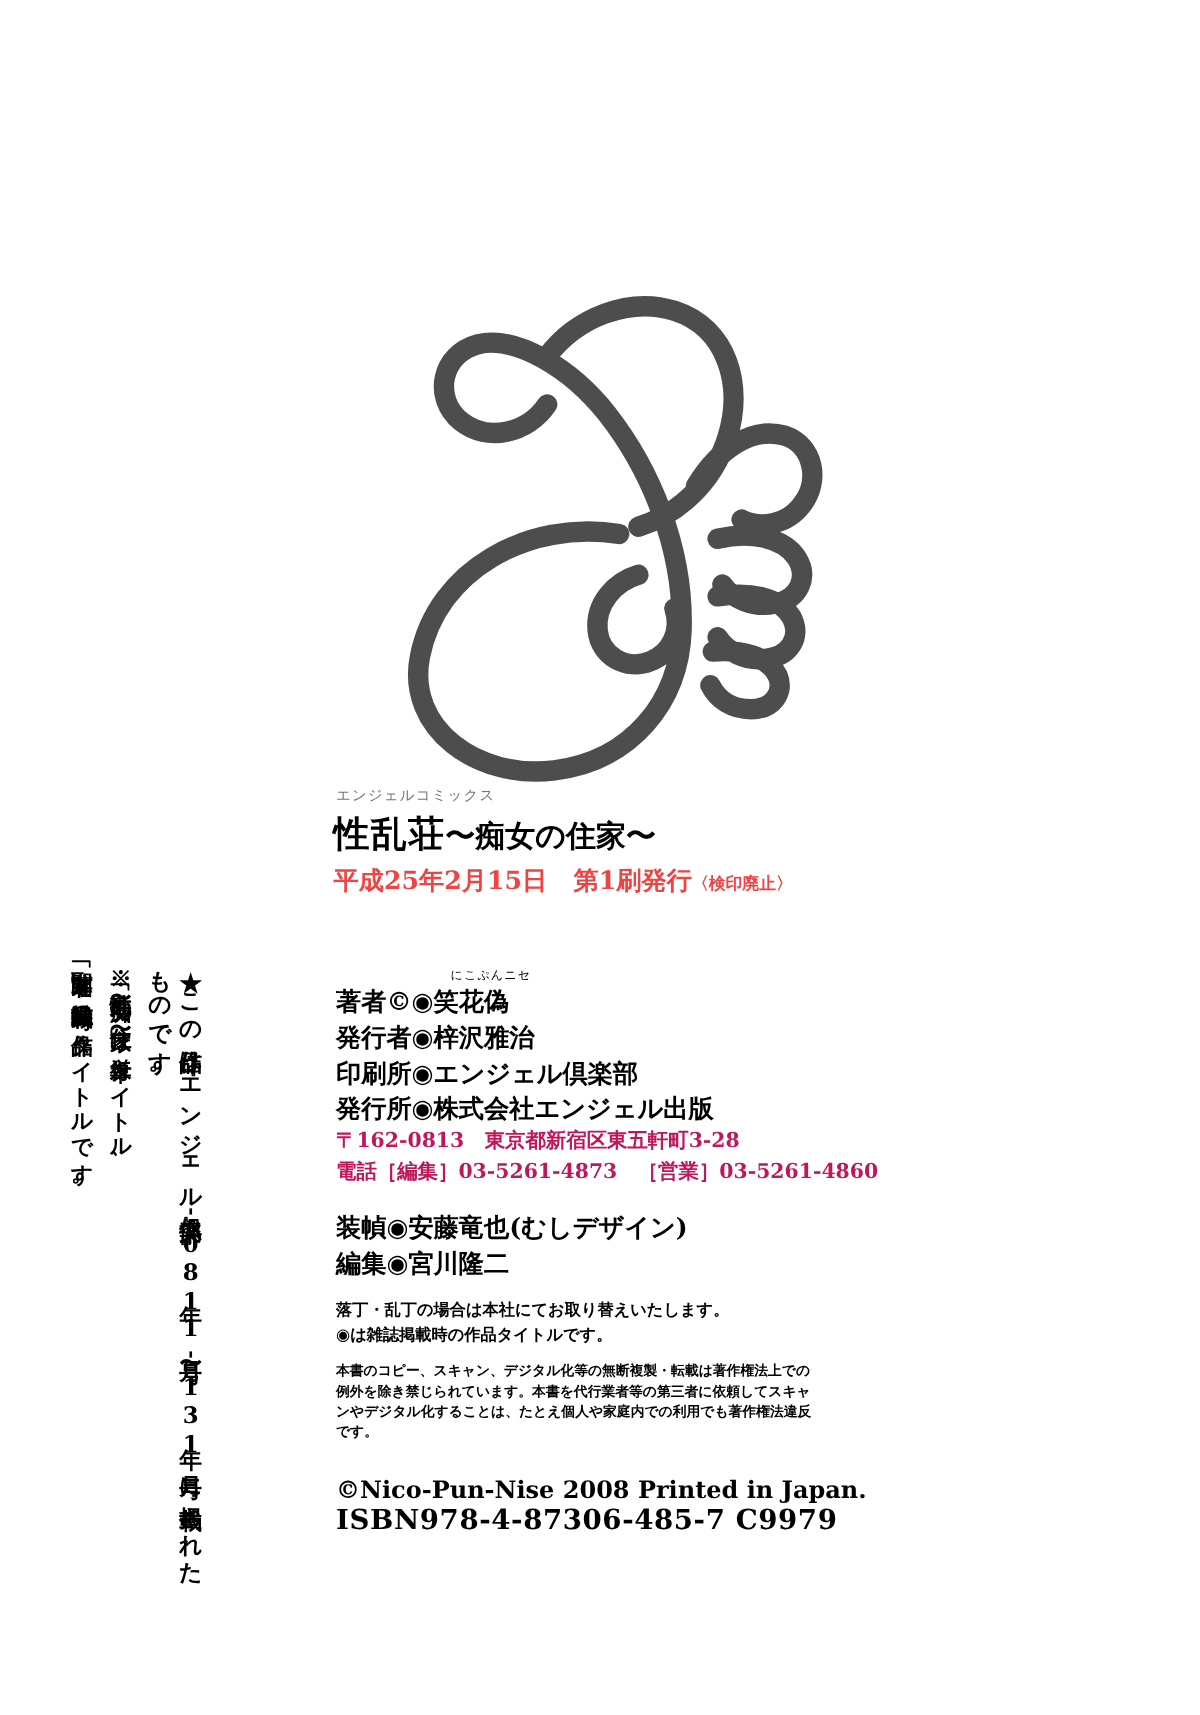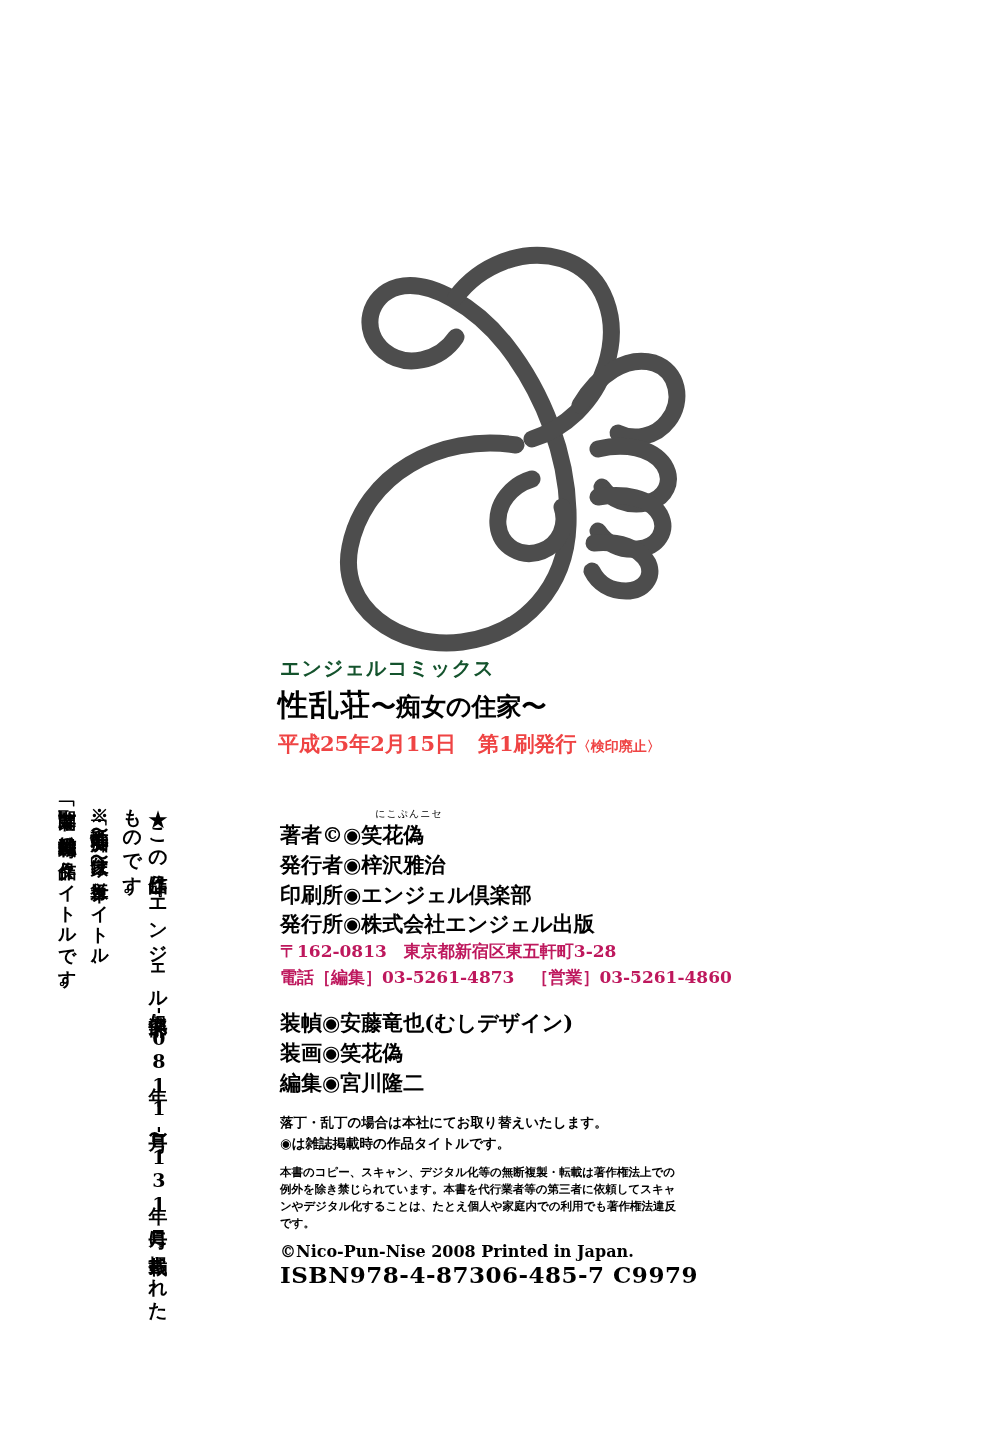--- a/index.html
+++ b/index.html
@@ -32,24 +32,24 @@
   
   .title-block {
     position: absolute;
     left: 278px;
     top: 655px;
     width: 520px;
     text-align: left;
   }
   .imprint {
     font-family: "DejaVu Sans", sans-serif;
-    font-size: 20px;
-    font-weight: bold;
-    letter-spacing: 1px;
-    color: #14532d;
+    font-size: 12px;
+    font-weight: normal;
+    letter-spacing: 1px;
+    color: #737373;
     margin: 0 0 3px 2px;
   }
   .book-title {
     font-family: "DejaVu Serif", serif;
     font-size: 30px;
     font-weight: bold;
     letter-spacing: 1px;
     color: #000;
     margin: 0 0 4px 0;
     white-space: nowrap;
@@ -125,24 +125,24 @@
     font-family: "DejaVu Serif", serif;
     font-size: 11.5px;
     font-weight: bold;
     color: #000;
     line-height: 1.5;
     margin-top: 10px;
     max-width: 400px;
   }
   .copyright {
     font-family: "DejaVu Serif", serif;
-    font-size: 16px;
-    font-weight: bold;
-    color: #000;
-    margin-top: 9px;
+    font-size: 20px;
+    font-weight: bold;
+    color: #000;
+    margin-top: 26px;
     white-space: nowrap;
   }
   .isbn {
     font-family: "DejaVu Serif", serif;
     font-size: 23px;
     font-weight: bold;
     letter-spacing: 0.5px;
     color: #000;
     white-space: nowrap;
   }
@@ -238,23 +238,20 @@
 
     <div class="addr-line">〒162-0813　東京都新宿区東五軒町3-28</div>
     <div class="addr-line">電話［編集］03-5261-4873　［営業］03-5261-4860</div>
 
     <div class="gap-md"></div>
 
     <div class="credit-line">
       <span>装幀◉</span><span>安藤竜也(むしデザイン)</span>
     </div>
     <div class="credit-line">
-      <span>装画◉</span><span>笑花偽</span>
-    </div>
-    <div class="credit-line">
       <span>編集◉</span><span>宮川隆二</span>
     </div>
 
     <div class="gap-sm"></div>
 
     <div class="note-line">落丁・乱丁の場合は本社にてお取り替えいたします。</div>
     <div class="note-line">◉は雑誌掲載時の作品タイトルです。</div>
 
     <div class="legal">本書のコピー、スキャン、デジタル化等の無断複製・転載は著作権法上での例外を除き禁じられています。本書を代行業者等の第三者に依頼してスキャンやデジタル化することは、たとえ個人や家庭内での利用でも著作権法違反です。</div>
 

